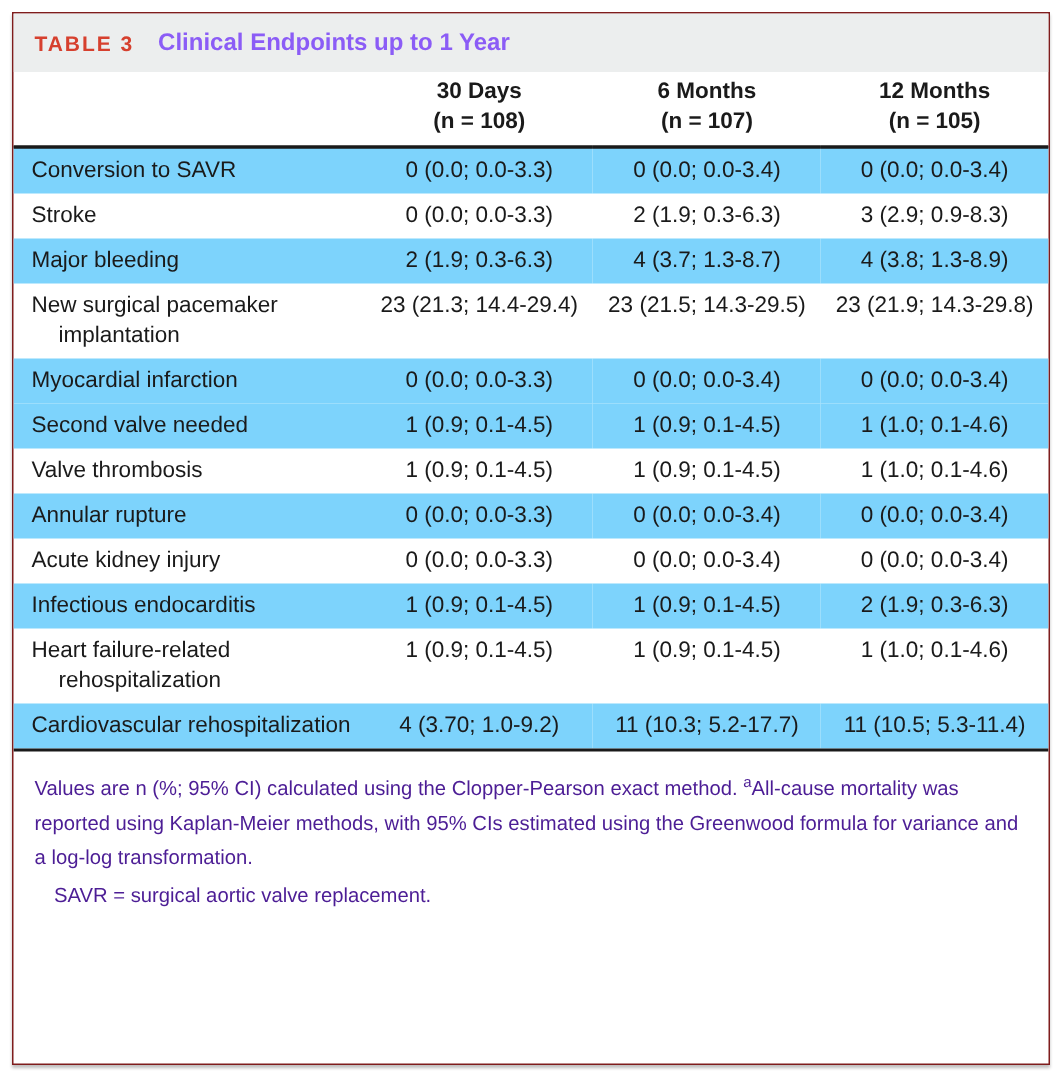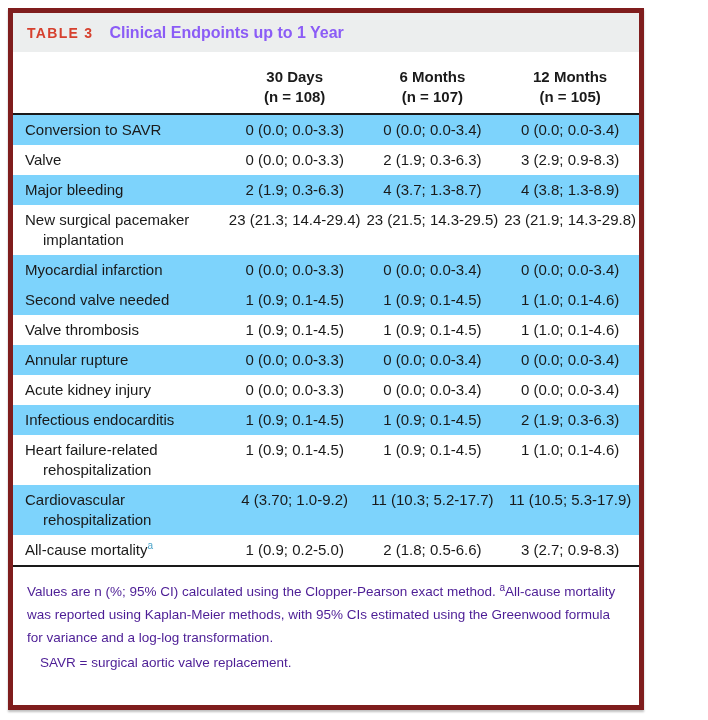--- a/index.html
+++ b/index.html
@@ -7,23 +7,23 @@
   body {
     width: 708px; height: 720px;
     background: #ffffff;
     font-family: "Liberation Sans", sans-serif;
     color: #1a1a1a;
     position: relative;
   }
   .card {
     position: absolute;
     left: 8px; top: 8px;
-    width: 636px; height: 702px;
+    width: 692px; height: 702px;
     background: #ffffff;
-    border: 5px solid #7f1d1d;
+    border: 1px solid #7f1d1d;
     box-shadow: 0 2px 2px rgba(0,0,0,0.25);
     overflow: hidden;
   }
   .title-band {
     height: 39px;
     background: #eceeee;
     display: flex;
     align-items: center;
     padding: 0 14px;
   }
@@ -46,21 +46,21 @@
     border-collapse: collapse;
     table-layout: fixed;
   }
   col.c-label { width: 34%; }
   col.c-val   { width: 22%; }
   thead th {
     font-weight: bold;
     font-size: 15px;
     line-height: 20px;
     text-align: center;
-    padding: 15px 0 6px 0;
+    padding: 3px 0 6px 0;
     border-bottom: 2px solid #1a1a1a;
     vertical-align: top;
   }
   tbody td {
     font-size: 15px;
     line-height: 20px;
     vertical-align: top;
     padding: 5px 0;
   }
   td.label-cell {
@@ -124,21 +124,21 @@
       </tr>
     </thead>
     <tbody>
         <tr class="shaded">
       <td class="label-cell"><span>Conversion to SAVR</span></td>
       <td class="value-cell">0 (0.0; 0.0-3.3)</td>
       <td class="value-cell">0 (0.0; 0.0-3.4)</td>
       <td class="value-cell">0 (0.0; 0.0-3.4)</td>
     </tr>
         <tr>
-      <td class="label-cell"><span>Valve</span></td>
+      <td class="label-cell"><span>Stroke</span></td>
       <td class="value-cell">0 (0.0; 0.0-3.3)</td>
       <td class="value-cell">2 (1.9; 0.3-6.3)</td>
       <td class="value-cell">3 (2.9; 0.9-8.3)</td>
     </tr>
         <tr class="shaded">
       <td class="label-cell"><span>Major bleeding</span></td>
       <td class="value-cell">2 (1.9; 0.3-6.3)</td>
       <td class="value-cell">4 (3.7; 1.3-8.7)</td>
       <td class="value-cell">4 (3.8; 1.3-8.9)</td>
     </tr>
@@ -187,27 +187,21 @@
         <tr>
       <td class="label-cell"><span>Heart failure-related rehospitalization</span></td>
       <td class="value-cell">1 (0.9; 0.1-4.5)</td>
       <td class="value-cell">1 (0.9; 0.1-4.5)</td>
       <td class="value-cell">1 (1.0; 0.1-4.6)</td>
     </tr>
         <tr class="shaded">
       <td class="label-cell"><span>Cardiovascular rehospitalization</span></td>
       <td class="value-cell">4 (3.70; 1.0-9.2)</td>
       <td class="value-cell">11 (10.3; 5.2-17.7)</td>
-      <td class="value-cell">11 (10.5; 5.3-17.9)</td>
-    </tr>
-        <tr>
-      <td class="label-cell"><span>All-cause mortality</span><sup class="sup-blue">a</sup></td>
-      <td class="value-cell">1 (0.9; 0.2-5.0)</td>
-      <td class="value-cell">2 (1.8; 0.5-6.6)</td>
-      <td class="value-cell">3 (2.7; 0.9-8.3)</td>
+      <td class="value-cell">11 (10.5; 5.3-11.4)</td>
     </tr>
       </tbody>
   </table>
 
   <div class="footnote">
     <p><span>Values are n (%; 95% CI) calculated using the Clopper-Pearson exact method. </span><sup>a</sup><span>All-cause mortality was reported using Kaplan-Meier methods, with 95% CIs estimated using the Greenwood formula for variance and a log-log transformation.</span></p>
     <p class="abbrev">SAVR = surgical aortic valve replacement.</p>
   </div>
 
 </div>

